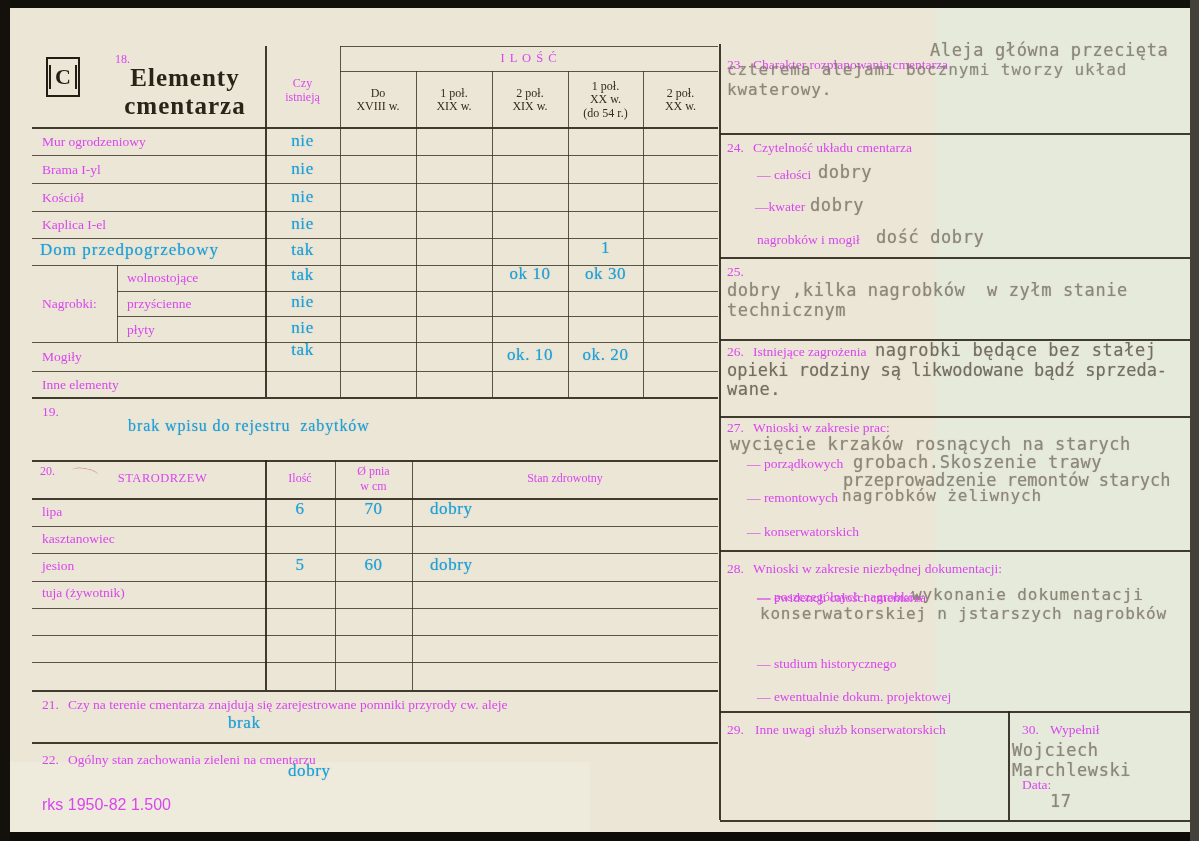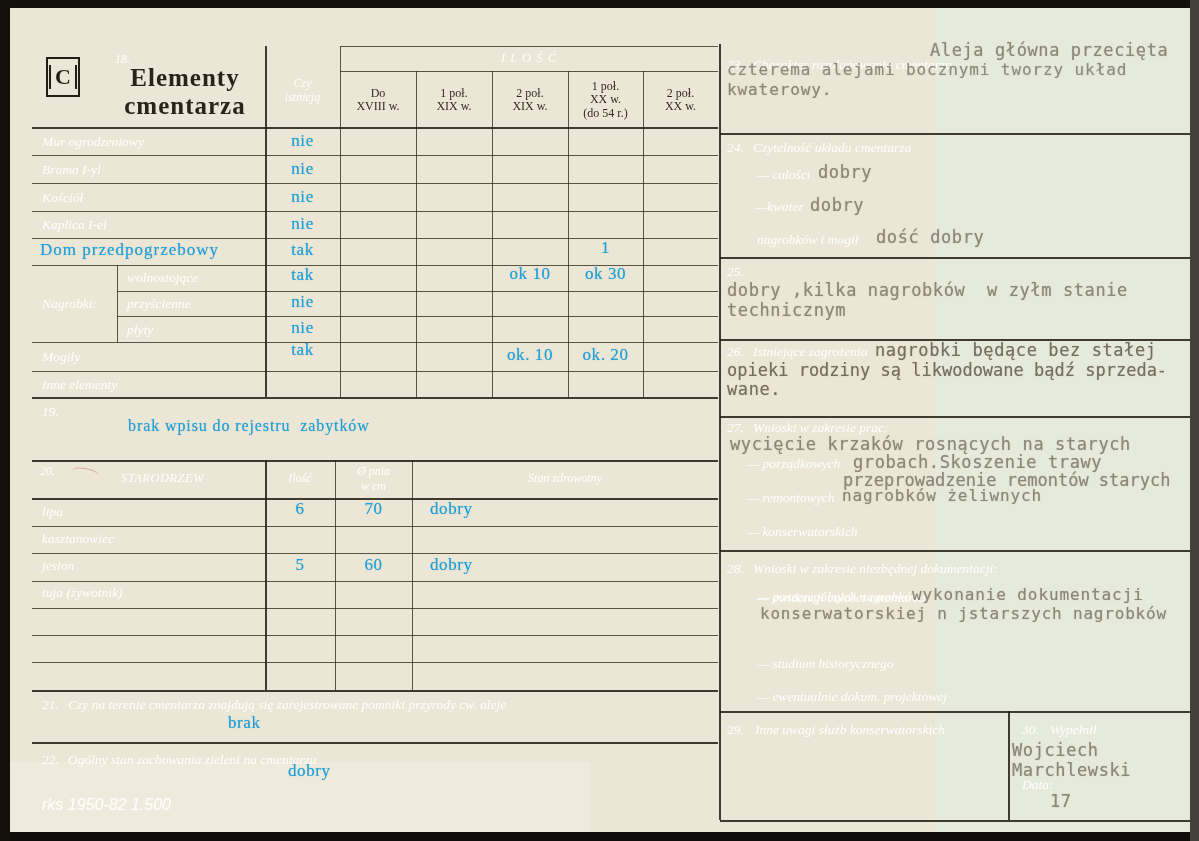--- a/index.html
+++ b/index.html
@@ -11,21 +11,21 @@
   .edge-top{position:absolute;left:0;top:0;width:1199px;height:8px;background:#12100b;z-index:6;}
   .edge-bottom{position:absolute;left:0;top:832px;width:1199px;height:9px;background:#0d0c09;z-index:6;}
   .edge-left{position:absolute;left:0;top:0;width:10px;height:841px;background:#14110c;z-index:6;}
   .edge-right{position:absolute;left:1190px;top:0;width:9px;height:841px;background:#44413a;z-index:6;}
 
   .hl{position:absolute;height:1px;background:rgba(54,47,32,0.8);z-index:2;}
   .hl2{position:absolute;height:2px;background:rgba(40,35,23,0.88);z-index:2;}
   .vl{position:absolute;width:1px;background:rgba(54,47,32,0.8);z-index:2;}
   .vl2{position:absolute;width:2px;background:rgba(40,35,23,0.88);z-index:2;}
 
-  .p{position:absolute;color:#ffffff;font-size:13.5px;z-index:3;white-space:nowrap;font-style:italic;}
+  .p{position:absolute;color:#d946ef;font-size:13.5px;z-index:3;white-space:nowrap;}
   .psm{font-size:12px;}
   .p12{font-size:12.5px;}
   .pc{text-align:center;}
   .title{position:absolute;z-index:3;font-weight:bold;font-size:25px;line-height:28px;color:#292418;
          letter-spacing:1px;text-align:center;}
   .cbox{position:absolute;left:46px;top:57px;width:30px;height:36px;border:2.5px solid #221e16;z-index:3;
         display:flex;align-items:center;justify-content:center;}
   .cbox span{font-weight:bold;font-size:22px;color:#221e16;border-left:2px solid #221e16;
         border-right:2px solid #221e16;padding:0 4px;line-height:24px;}
   .colhead{position:absolute;top:74px;height:52px;display:flex;flex-direction:column;justify-content:center;

